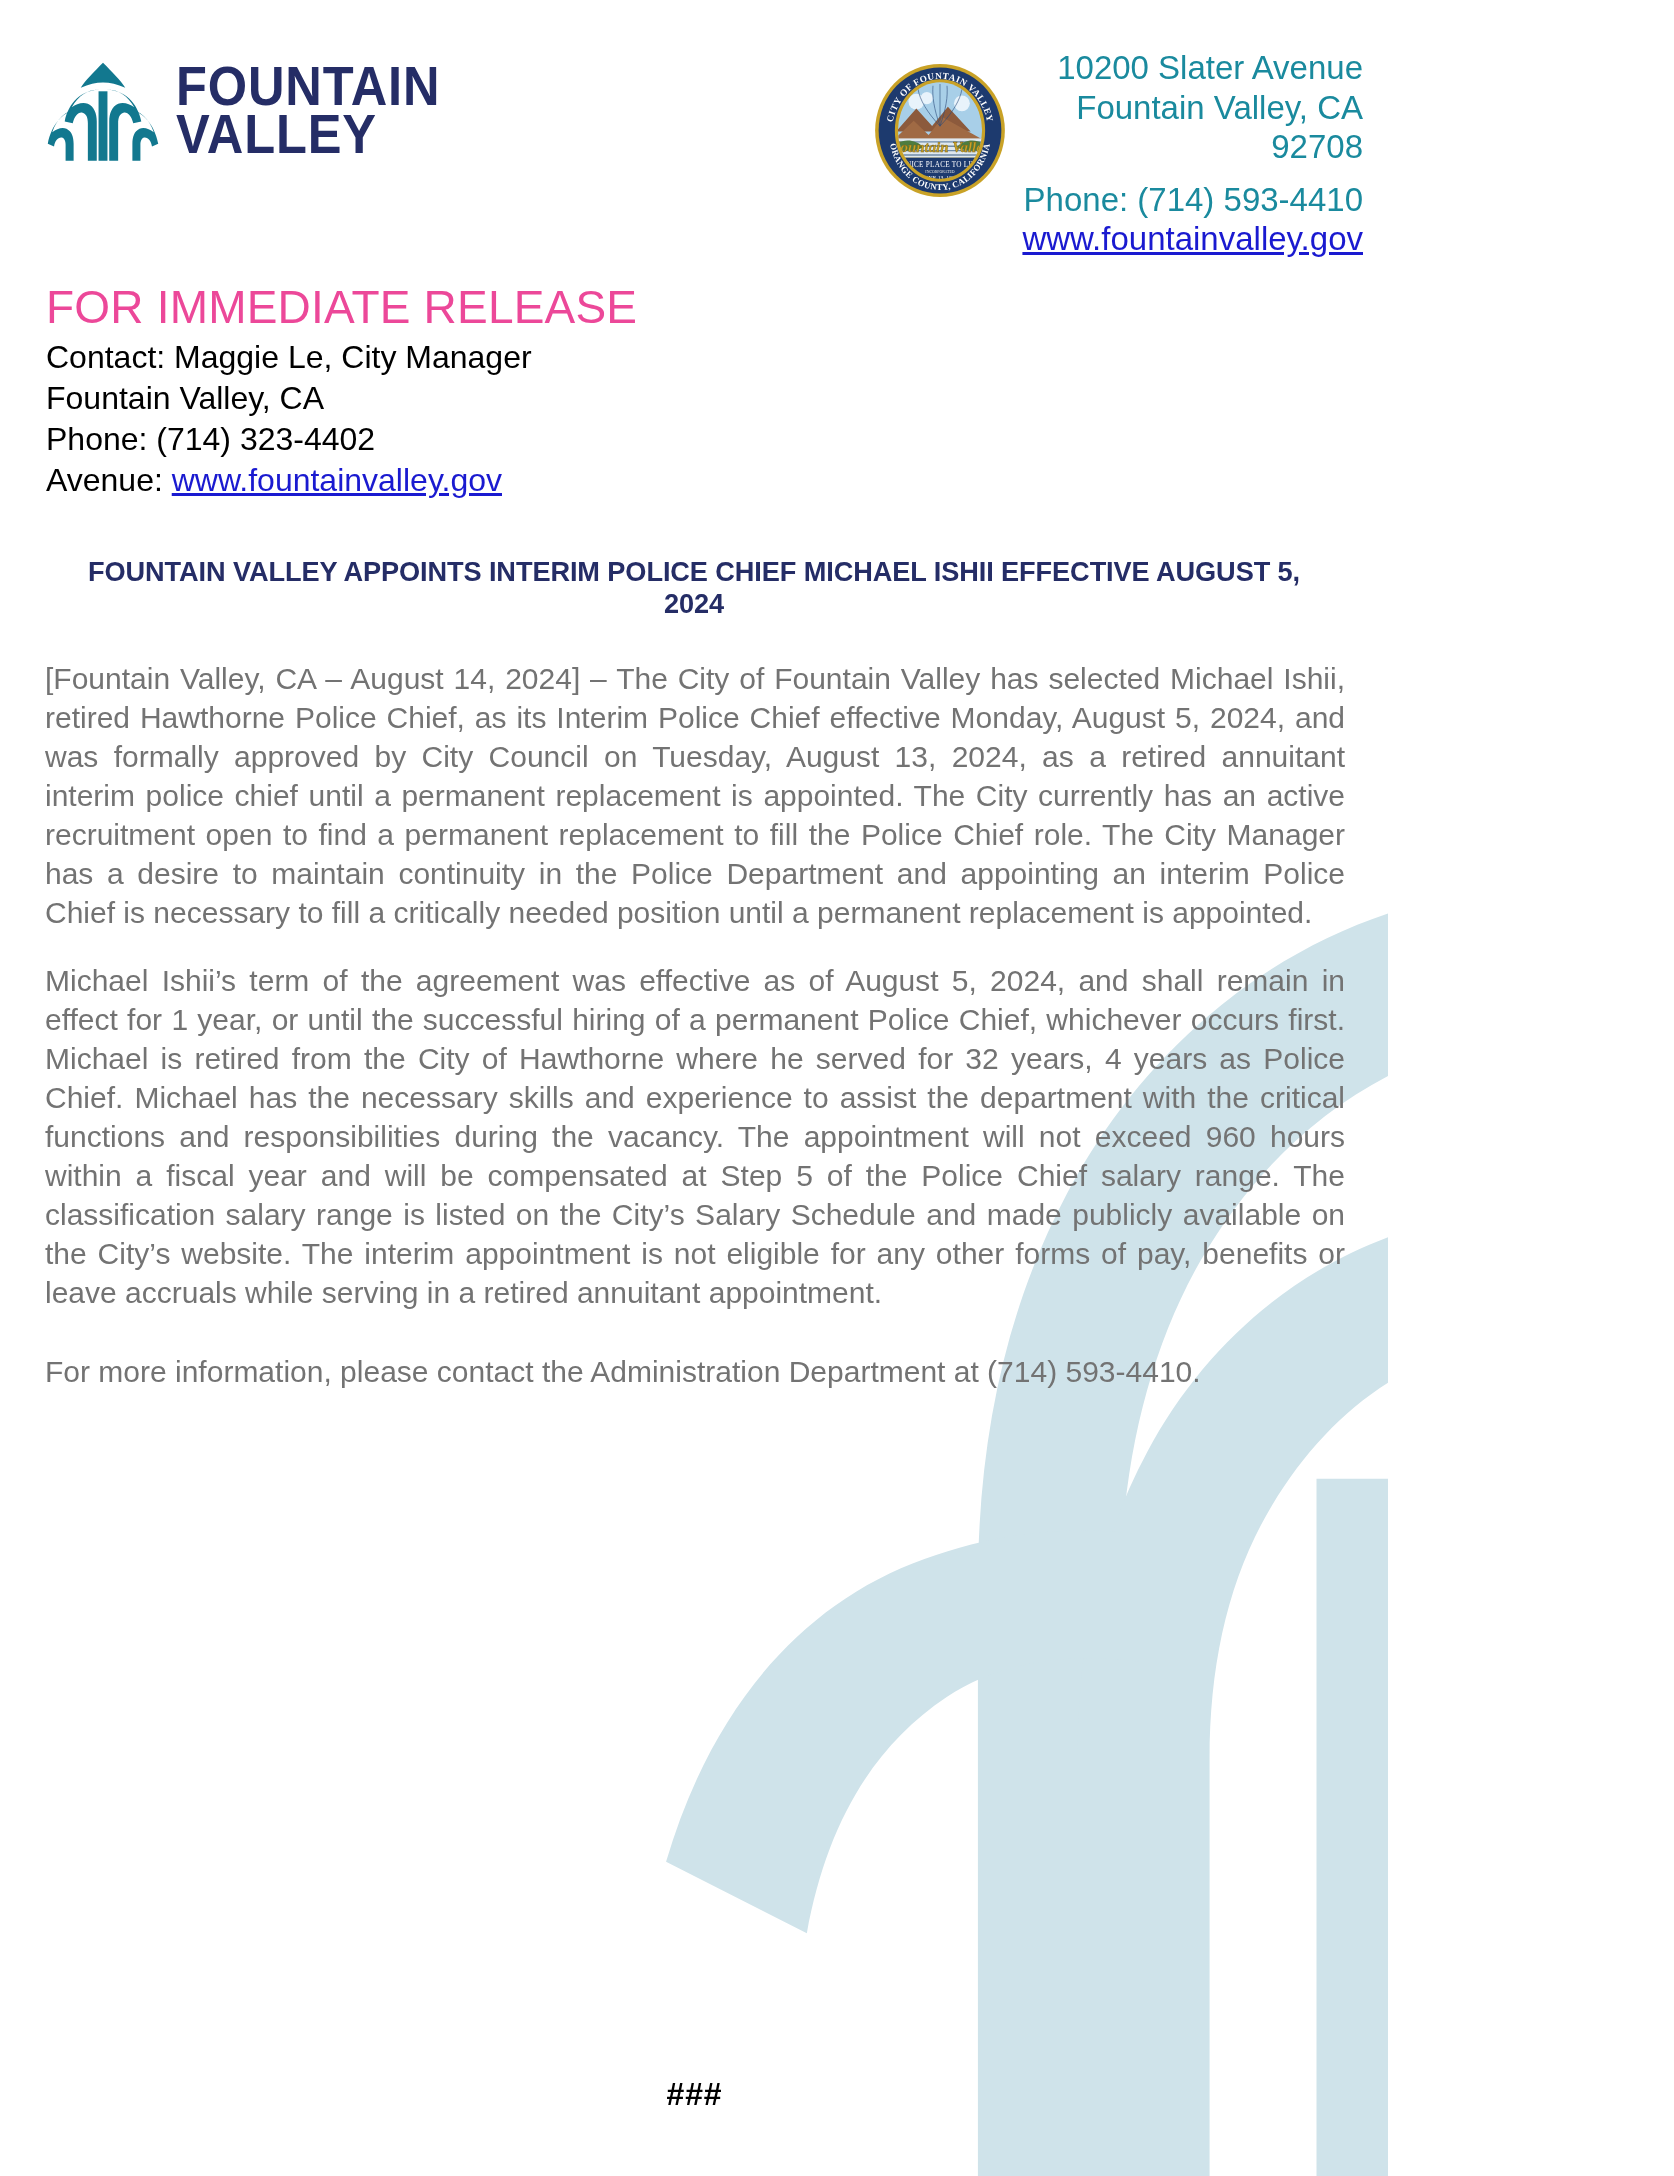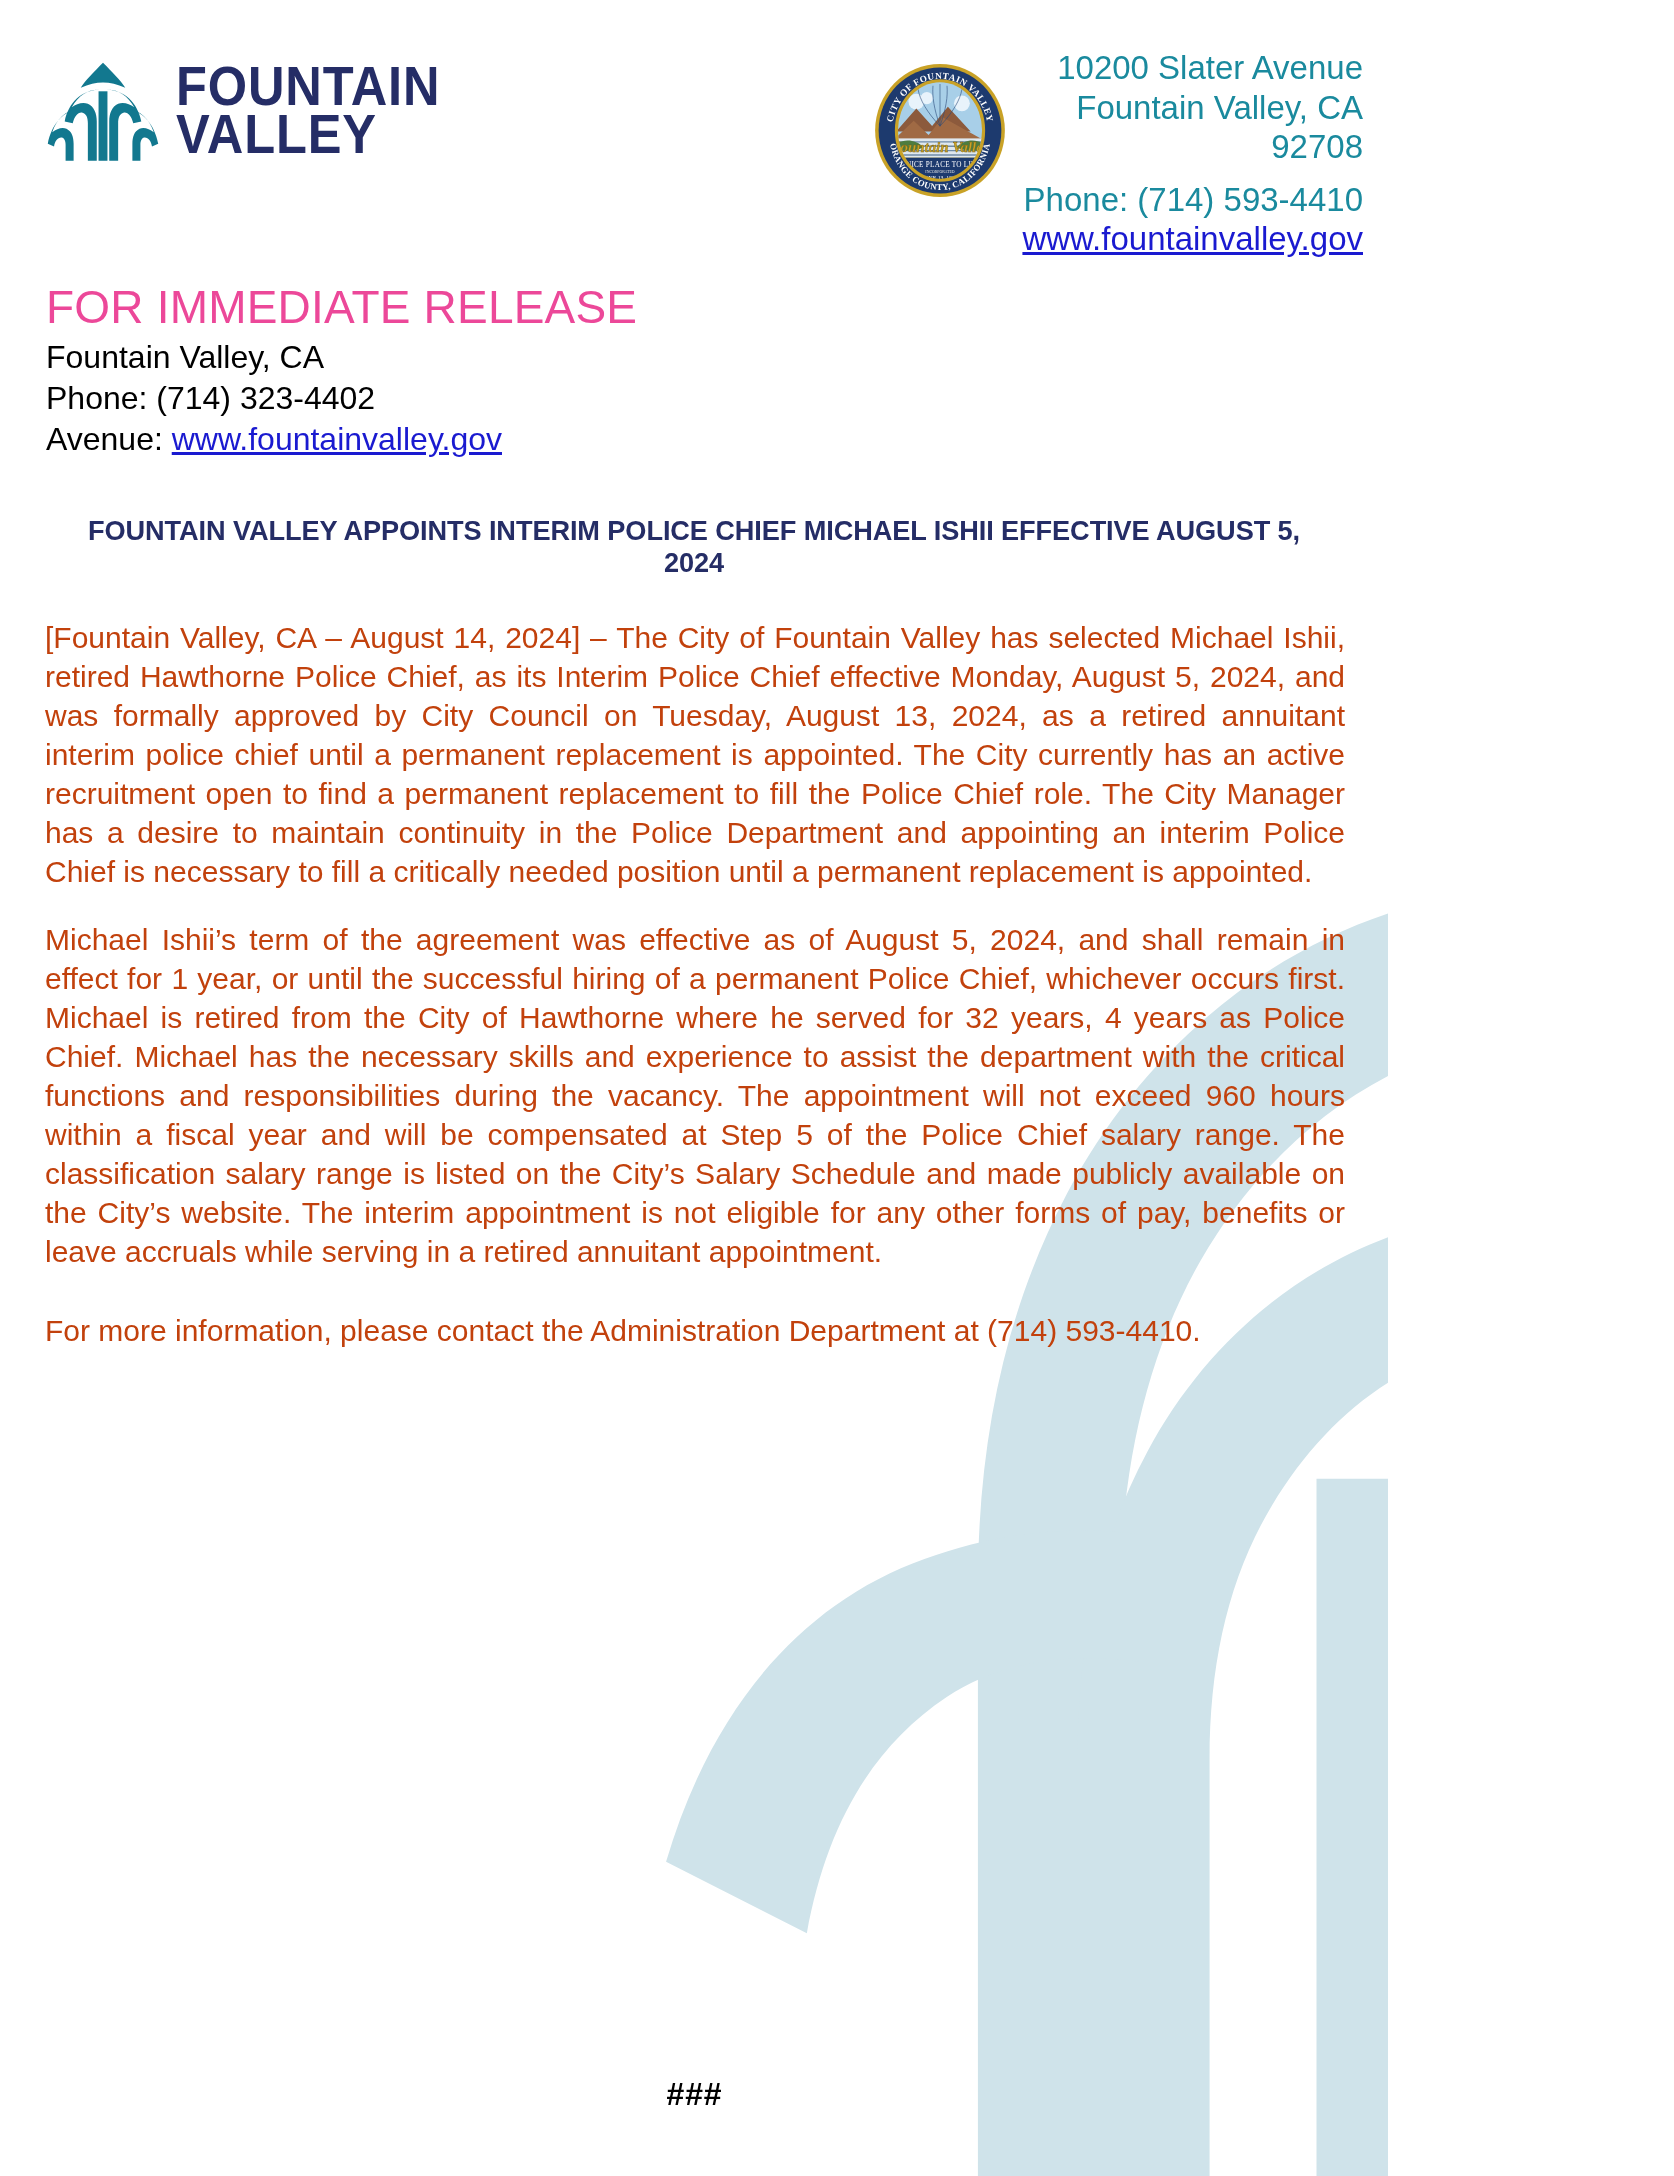--- a/index.html
+++ b/index.html
@@ -125,21 +125,21 @@
     position: relative;
     z-index: 2;
     padding: 0 43px 0 45px;
     margin-top: 39px;
   }
   .body p {
     margin: 0 0 28.5px 0;
     font-size: 30px;
     line-height: 1.30;
     text-align: justify;
-    color: #c2410c;
+    color: #737373;
   }
   .body p.last { margin-bottom: 0; margin-top: 40px; }
 
   .footer-mark {
     position: absolute;
     left: 0;
     right: 0;
     top: 2076px;
     text-align: center;
     z-index: 2;
@@ -257,20 +257,21 @@
         <div class="gap"></div>
         <div>Phone: (714) 593-4410</div>
         <div><a class="link" href="#">www.fountainvalley.gov</a></div>
       </div>
 
     </div>
   </div>
 
   <div class="release">
     <div class="release-title">FOR IMMEDIATE RELEASE</div>
+    <div class="release-line">Contact: Maggie Le, City Manager</div>
     <div class="release-line">Fountain Valley, CA</div>
     <div class="release-line">Phone: (714) 323-4402</div>
     <div class="release-line"><span>Avenue: </span><a class="link" href="#">www.fountainvalley.gov</a></div>
   </div>
 
   <div class="headline">FOUNTAIN VALLEY APPOINTS INTERIM POLICE CHIEF MICHAEL ISHII EFFECTIVE AUGUST 5, 2024</div>
 
   <div class="body">
     <p>[Fountain Valley, CA – August 14, 2024] – The City of Fountain Valley has selected Michael Ishii, retired Hawthorne Police Chief, as its Interim Police Chief effective Monday, August 5, 2024, and was formally approved by City Council on Tuesday, August 13, 2024, as a retired annuitant interim police chief until a permanent replacement is appointed. The City currently has an active recruitment open to find a permanent replacement to fill the Police Chief role. The City Manager has a desire to maintain continuity in the Police Department and appointing an interim Police Chief is necessary to fill a critically needed position until a permanent replacement is appointed.</p>
     <p>Michael Ishii’s term of the agreement was effective as of August 5, 2024, and shall remain in effect for 1 year, or until the successful hiring of a permanent Police Chief, whichever occurs first. Michael is retired from the City of Hawthorne where he served for 32 years, 4 years as Police Chief. Michael has the necessary skills and experience to assist the department with the critical functions and responsibilities during the vacancy. The appointment will not exceed 960 hours within a fiscal year and will be compensated at Step 5 of the Police Chief salary range. The classification salary range is listed on the City’s Salary Schedule and made publicly available on the City’s website. The interim appointment is not eligible for any other forms of pay, benefits or leave accruals while serving in a retired annuitant appointment.</p>

